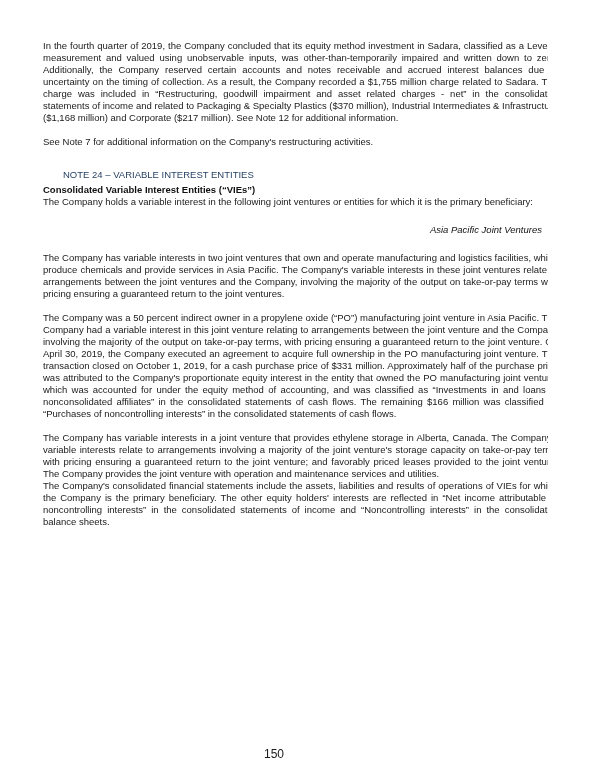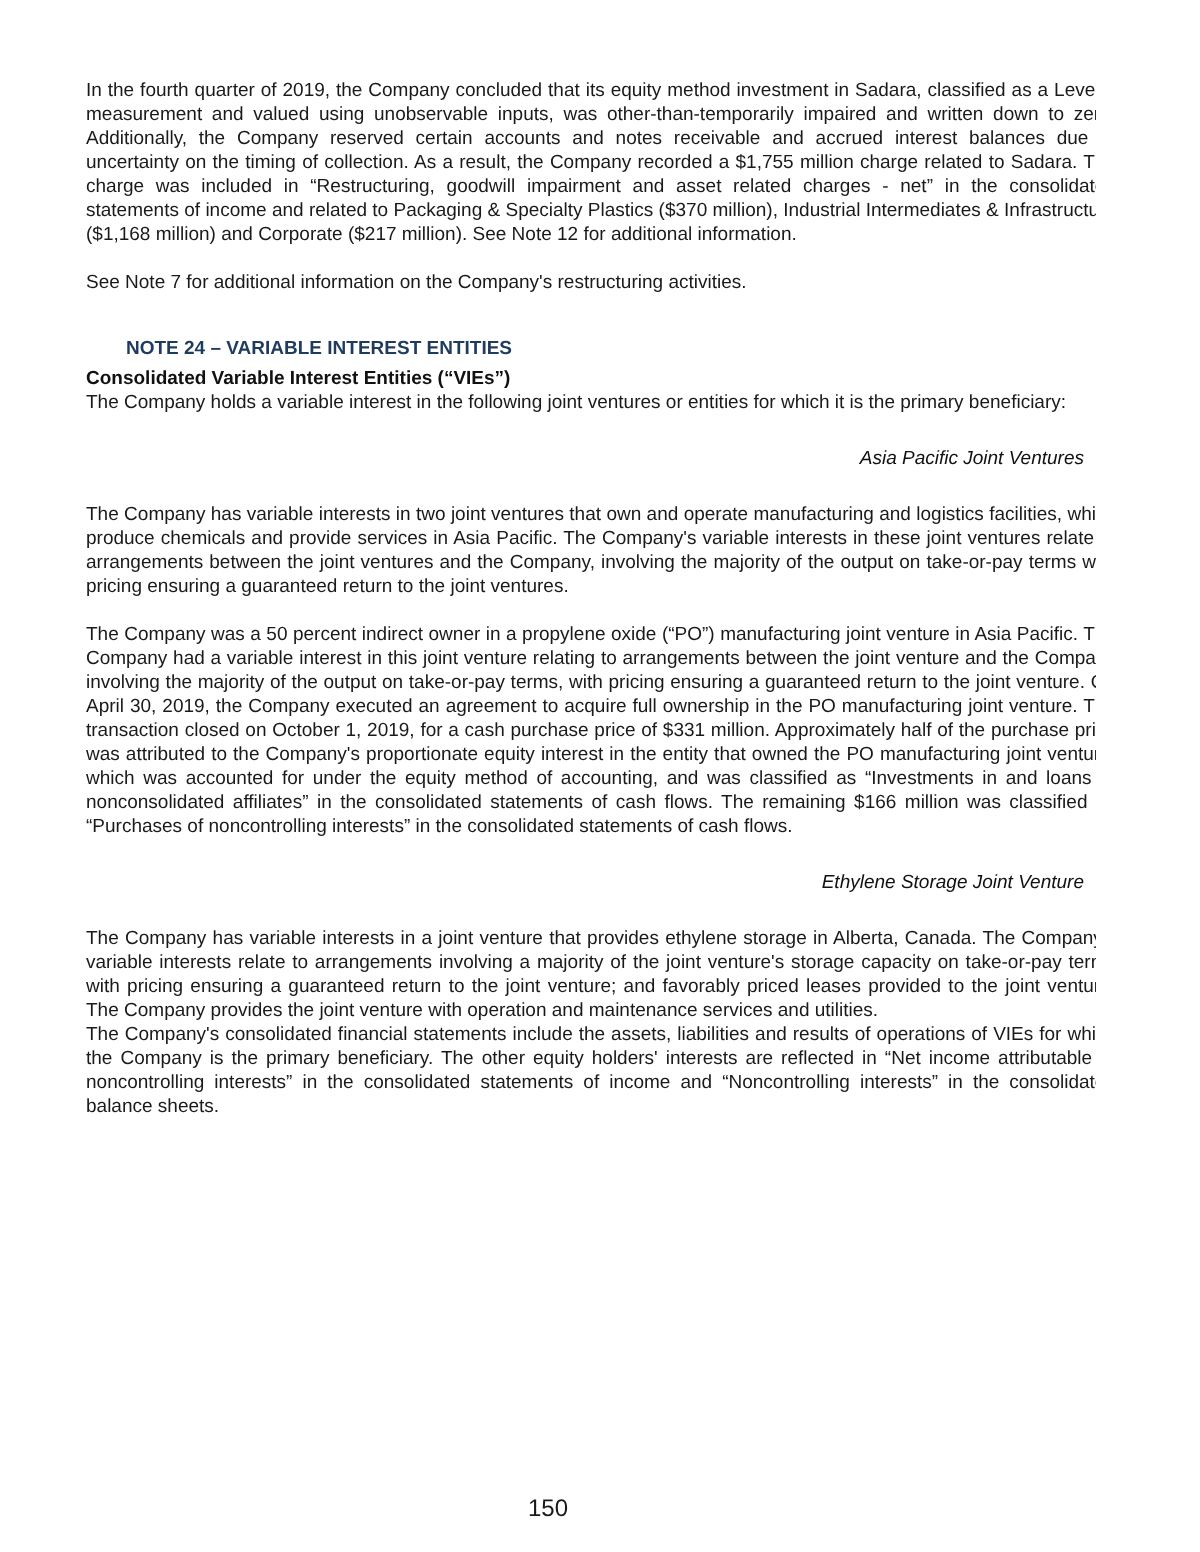--- a/index.html
+++ b/index.html
@@ -26,21 +26,21 @@
   }
   .body-para {
     margin: 0;
     text-align: justify;
   }
   .gap-line { margin-bottom: 12px; }
   .gap-small { }
   .gap-section { margin-bottom: 21px; }
   .note-title {
     margin: 0 0 3px 0;
-    font-weight: bold;
+    font-weight: normal;
     color: #1f3c5f;
     text-align: left;
     padding-left: 20px;
   }
   .bold-heading {
     margin: 0;
     font-weight: bold;
     text-align: left;
     color: #111111;
   }
@@ -75,21 +75,20 @@
     <p class="bold-heading">Consolidated Variable Interest Entities (“VIEs”)</p>
 
     <p class="body-para gap-line">The Company holds a variable interest in the following joint ventures or entities for which it is the primary beneficiary:</p>
 
     <p class="italic-heading">Asia Pacific Joint Ventures</p>
 
     <p class="body-para gap-line">The Company has variable interests in two joint ventures that own and operate manufacturing and logistics facilities, which produce chemicals and provide services in Asia Pacific. The Company's variable interests in these joint ventures relate to arrangements between the joint ventures and the Company, involving the majority of the output on take-or-pay terms with pricing ensuring a guaranteed return to the joint ventures.</p>
 
     <p class="body-para gap-line">The Company was a 50 percent indirect owner in a propylene oxide (“PO”) manufacturing joint venture in Asia Pacific. The Company had a variable interest in this joint venture relating to arrangements between the joint venture and the Company involving the majority of the output on take-or-pay terms, with pricing ensuring a guaranteed return to the joint venture. On April 30, 2019, the Company executed an agreement to acquire full ownership in the PO manufacturing joint venture. The transaction closed on October 1, 2019, for a cash purchase price of $331 million. Approximately half of the purchase price was attributed to the Company's proportionate equity interest in the entity that owned the PO manufacturing joint venture, which was accounted for under the equity method of accounting, and was classified as “Investments in and loans to nonconsolidated affiliates” in the consolidated statements of cash flows. The remaining $166 million was classified as “Purchases of noncontrolling interests” in the consolidated statements of cash flows.</p>
 
-    <p class="italic-heading">Ethylene Storage Joint Venture</p>
 
     <p class="body-para gap-small">The Company has variable interests in a joint venture that provides ethylene storage in Alberta, Canada. The Company's variable interests relate to arrangements involving a majority of the joint venture's storage capacity on take-or-pay terms with pricing ensuring a guaranteed return to the joint venture; and favorably priced leases provided to the joint venture. The Company provides the joint venture with operation and maintenance services and utilities.</p>
 
 
     <p class="body-para">The Company's consolidated financial statements include the assets, liabilities and results of operations of VIEs for which the Company is the primary beneficiary. The other equity holders' interests are reflected in “Net income attributable to noncontrolling interests” in the consolidated statements of income and “Noncontrolling interests” in the consolidated balance sheets.</p>
 
   </div>
 
   <div class="page-number">150</div>
 </div>

